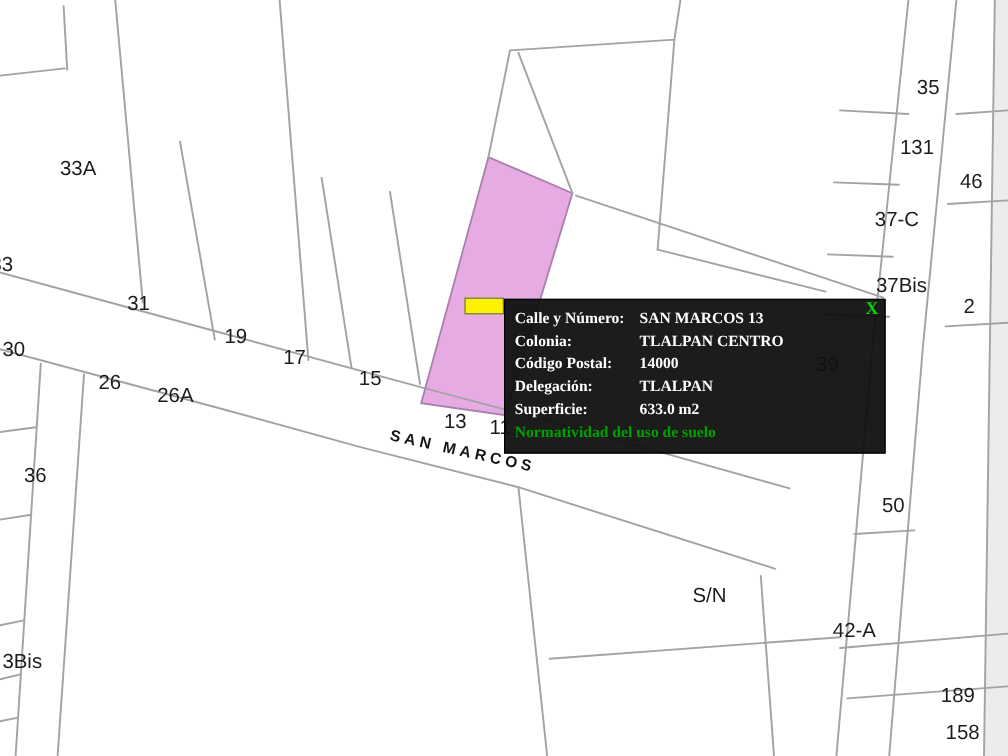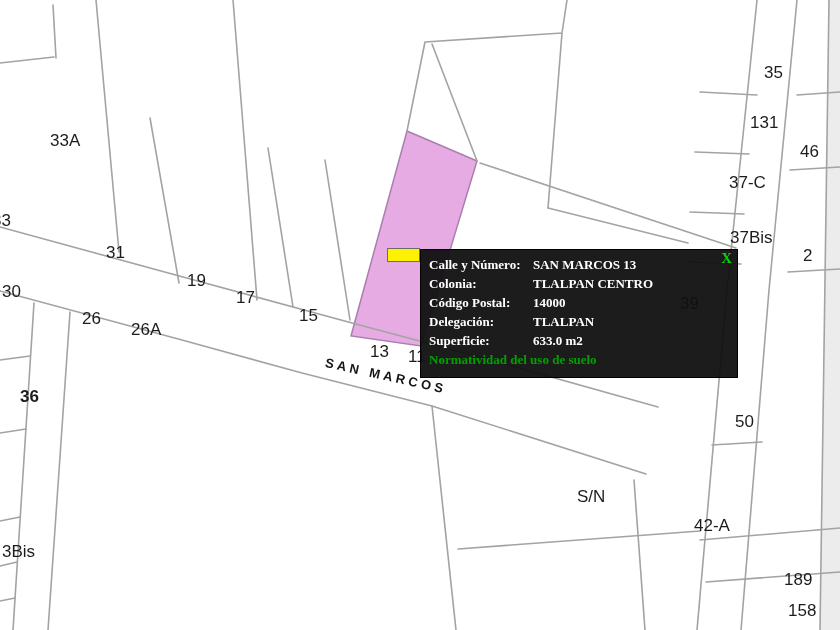--- a/index.html
+++ b/index.html
@@ -95,21 +95,21 @@
       <span class="plabel" style="left: -8px; top: 211px;">33</span>
       <span class="plabel" style="left: 106px; top: 243px;">31</span>
       <span class="plabel" style="left: 2px; top: 282px;">30</span>
       <span class="plabel" style="left: 82px; top: 309px;">26</span>
       <span class="plabel" style="left: 131px; top: 320px;">26A</span>
       <span class="plabel" style="left: 187px; top: 271px;">19</span>
       <span class="plabel" style="left: 236px; top: 288px;">17</span>
       <span class="plabel" style="left: 299px; top: 306px;">15</span>
       <span class="plabel" style="left: 370px; top: 342px;">13</span>
       <span class="plabel" style="left: 408px; top: 347px;">11</span>
-      <span class="plabel" style="left: 20px; top: 387px; font-weight: bold;">36</span>
+      <span class="plabel" style="left: 20px; top: 387px;">36</span>
       <span class="plabel" style="left: 2px; top: 542px;">3Bis</span>
       <span class="plabel" style="left: 764px; top: 63px;">35</span>
       <span class="plabel" style="left: 750px; top: 113px;">131</span>
       <span class="plabel" style="left: 800px; top: 142px;">46</span>
       <span class="plabel" style="left: 729px; top: 173px; text-align: right;">37-C</span>
       <span class="plabel" style="left: 707px; top: 228px; margin-left: 23px;">37Bis</span>
       <span class="plabel" style="left: 803px; top: 246px;">2</span>
       <span class="plabel" style="left: 680px; top: 294px;">39</span>
       <span class="plabel" style="left: 735px; top: 412px;">50</span>
       <span class="plabel" style="left: 577px; top: 487px;">S/N</span>

